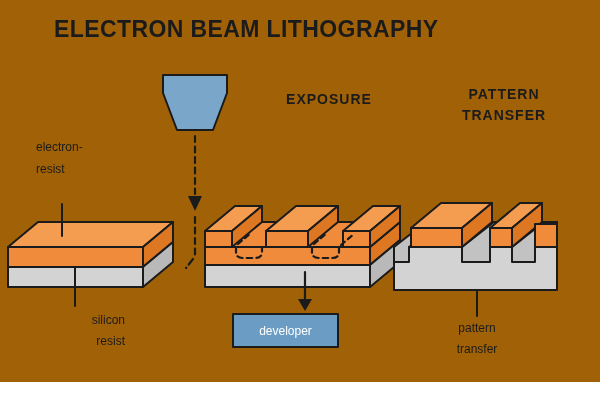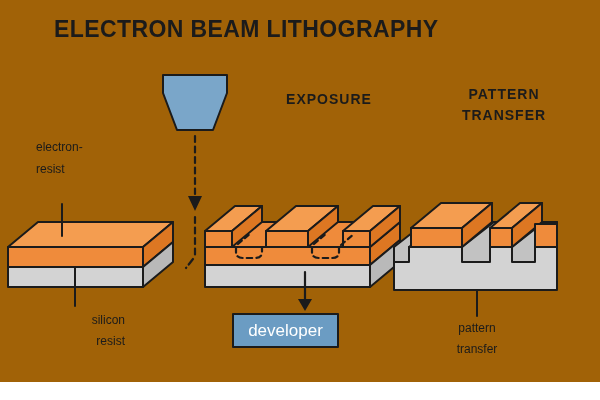--- a/index.html
+++ b/index.html
@@ -16,21 +16,21 @@
   .hdr-exposure{left:268px;top:89px;width:122px;}
   .hdr-pattern{left:443px;top:84px;width:122px;}
   .lbl{font-size:12px;font-weight:400;line-height:22px;}
   .lbl-resist{left:36px;top:136px;}
   .lbl-beam{left:214px;top:142px;}
   .lbl-wafer{left:25px;top:310px;width:100px;text-align:right;line-height:21px;}
   .lbl-pattern{left:427px;top:318px;width:100px;text-align:center;line-height:21px;}
   .developer-box{
     left:233px;top:314px;width:105px;height:33px;
     display:flex;align-items:center;justify-content:center;
-    font-size:17px;color:#ffffff;
+    font-size:12px;color:#ffffff;
   }
 </style>
 </head>
 <body>
 
 <div id="stage">
 
   <svg id="diagram-svg" width="600" height="400" viewBox="0 0 600 400">
     <g fill="none" stroke-width="2" stroke-linejoin="round" stroke-linecap="round" stroke="#1b1b1b">
 

